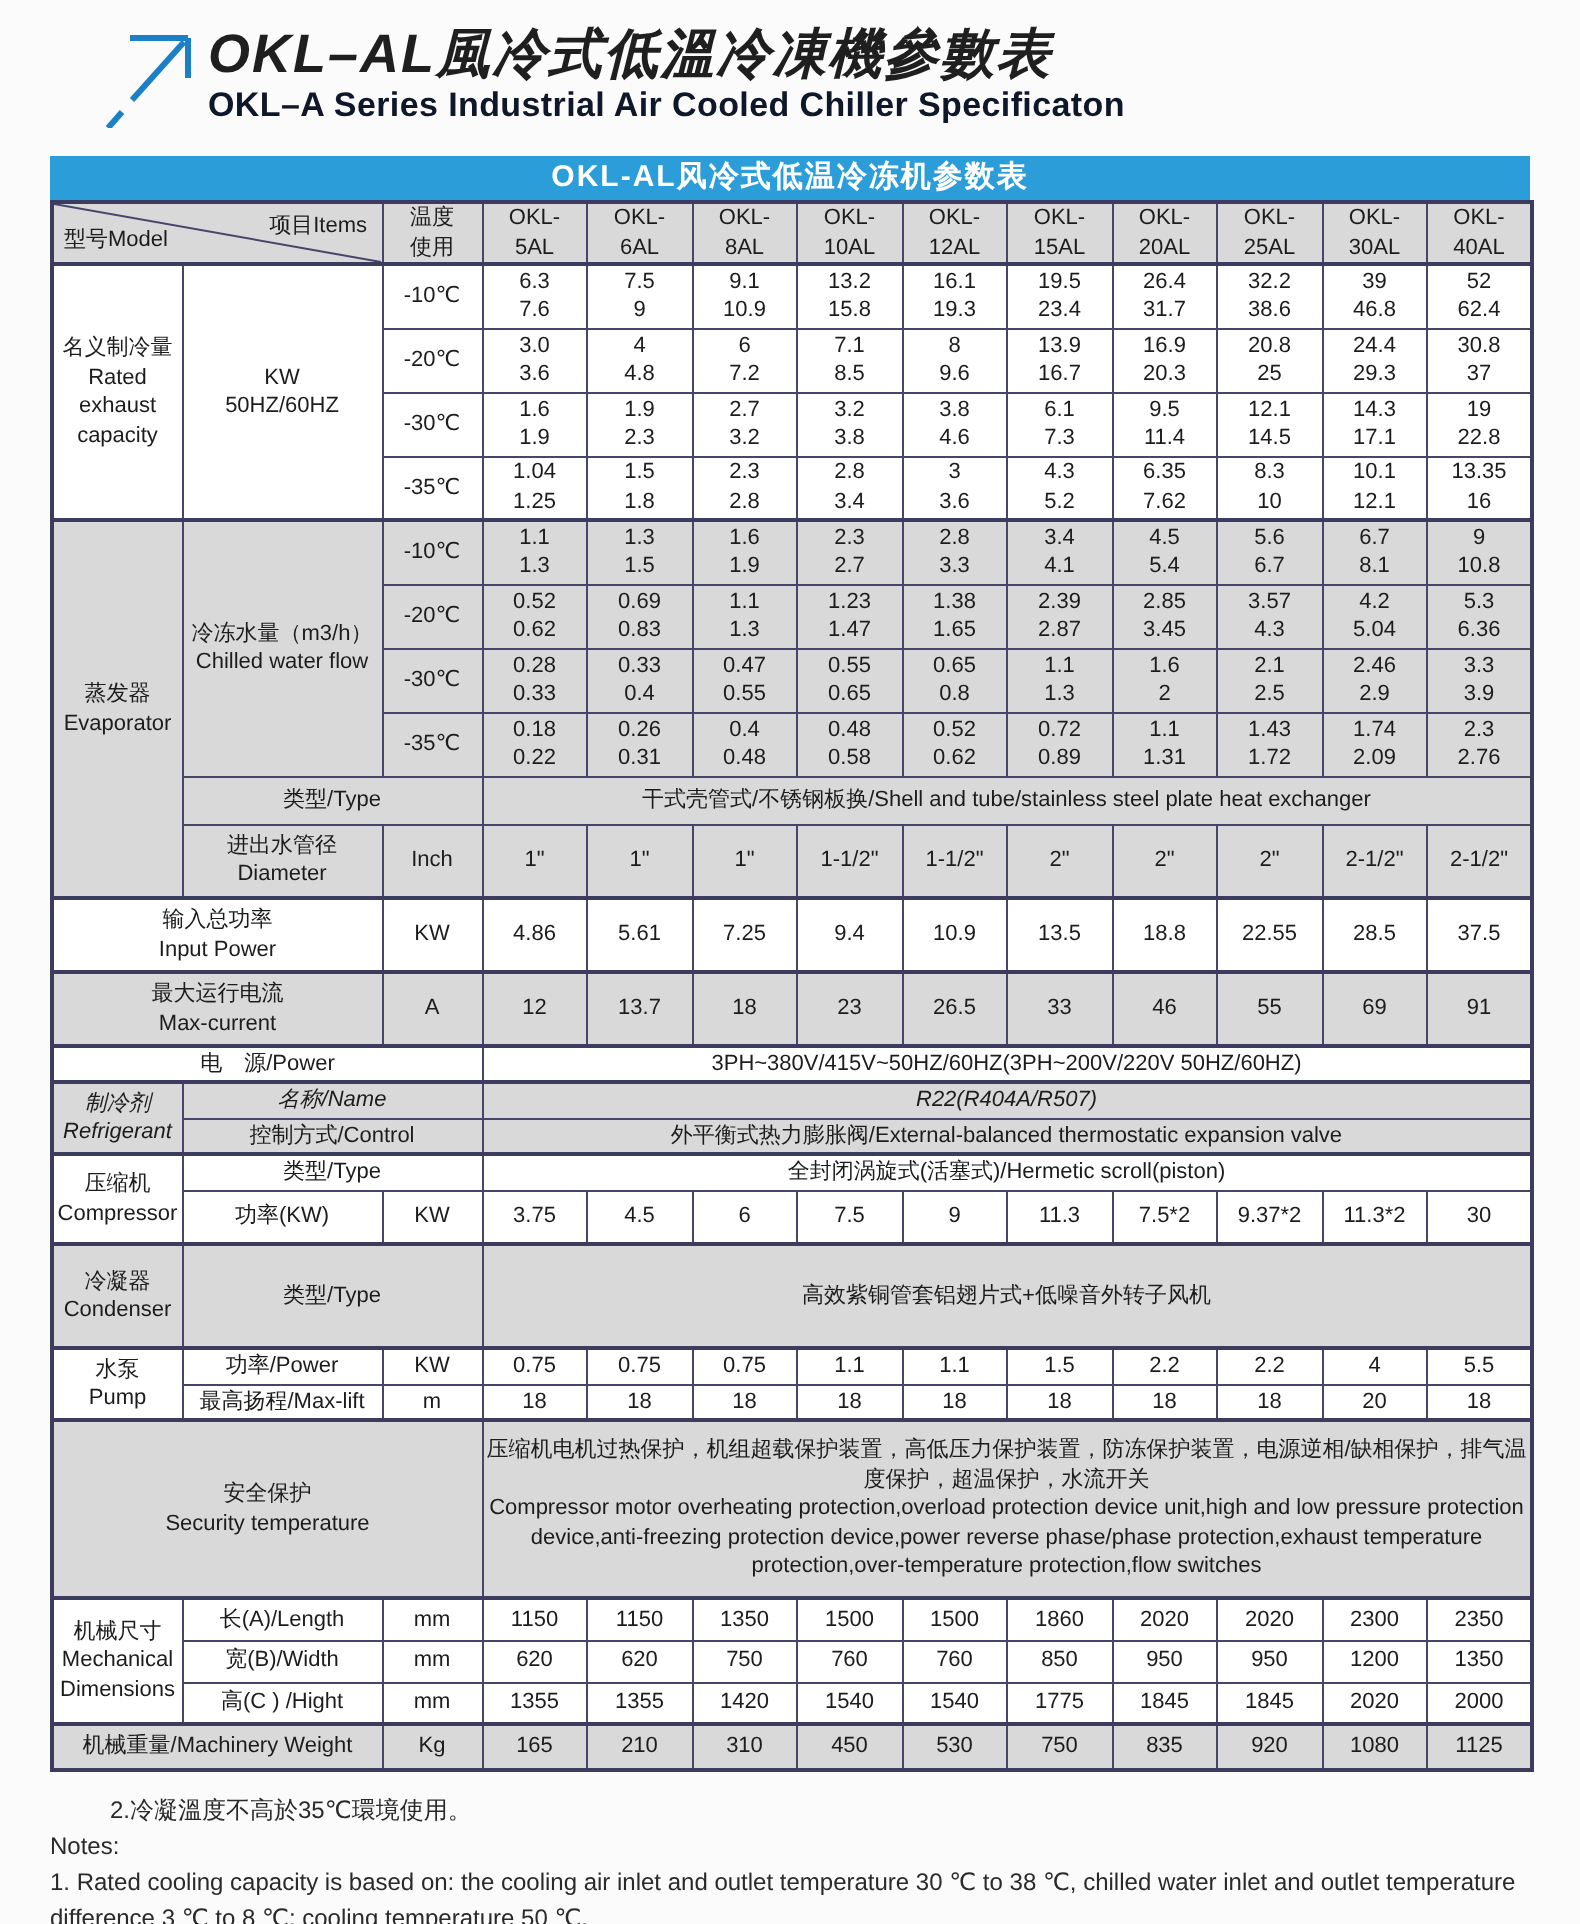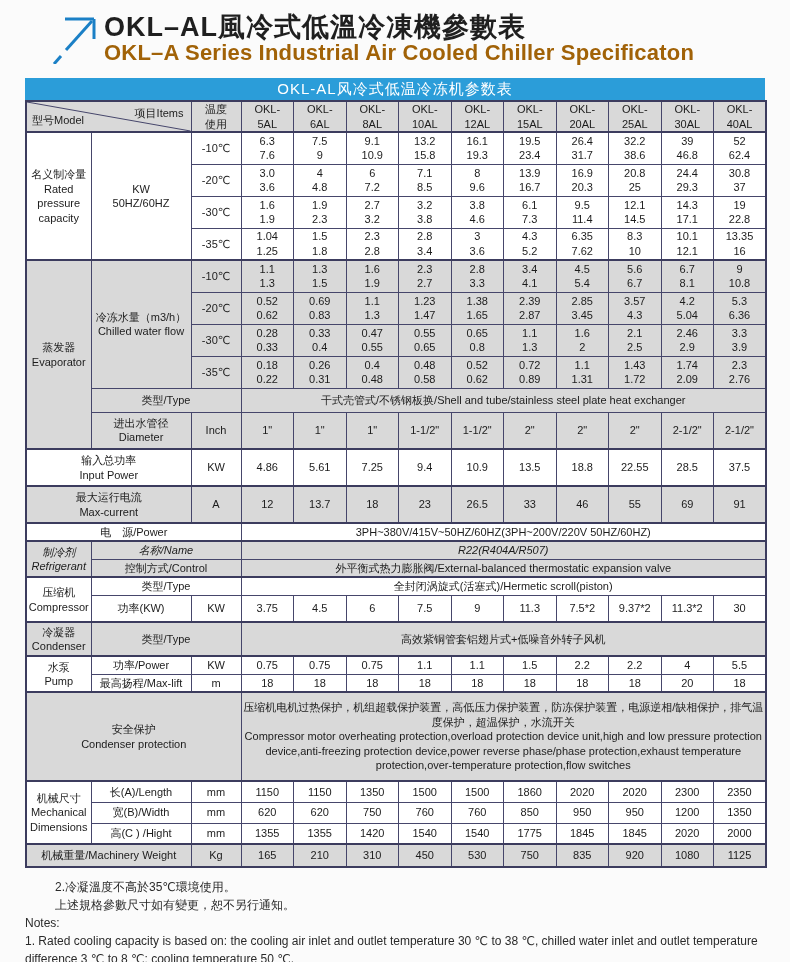--- a/index.html
+++ b/index.html
@@ -4,26 +4,26 @@
 <style>
   html,body{margin:0;padding:0;}
   body{
     width:790px;height:962px;background:#fbfbfb;
     font-family:"Liberation Sans","DejaVu Sans",sans-serif;
     color:#1f1f1f;position:relative;
   }
   
   .page-head{position:relative;padding:12px 0 6px 104px;height:60px;}
   .logo{position:absolute;left:52px;top:12px;width:46px;height:52px;}
-  .title-zh{font-size:27px;font-weight:bold;letter-spacing:1px;line-height:30px;}
-  .title-en{font-size:22px;font-weight:bold;letter-spacing:0.2px;line-height:22px;color:#a16207;}
+  .title-zh{font-size:27px;font-weight:bold;letter-spacing:1px;line-height:30px;font-style:italic;}
+  .title-en{font-size:17px;font-weight:bold;letter-spacing:0.2px;line-height:22px;color:#0f172a;}
   
   .tbar{
     margin:0 25px;height:22px;line-height:22px;text-align:center;
-    color:#fff;font-size:15px;font-weight:normal;letter-spacing:1px;
+    color:#fff;font-size:15px;font-weight:bold;letter-spacing:1px;
   }
   
   table.spec{
     margin:0 25px;width:740px;border-collapse:collapse;table-layout:fixed;
     border:2px solid #3c3c5e;
   }
   table.spec td{
     border:1px solid #46466b;text-align:center;vertical-align:middle;
     padding:0 1px;font-size:11px;line-height:14.5px;color:#1c1c1c;
     overflow:hidden;
@@ -131,21 +131,21 @@
         </td>
         <td class="lab">
           <div>OKL-</div>
           <div>40AL</div>
         </td>
       </tr>
       <tr class="w sec" style="height: 32px;">
         <td rowspan="4" class="lab">
           <div>名义制冷量</div>
           <div>Rated</div>
-          <div>pressure</div>
+          <div>exhaust</div>
           <div>capacity</div>
         </td>
         <td rowspan="4" class="lab">
           <div>KW</div>
           <div>50HZ/60HZ</div>
         </td>
         <td class="lab">
           <div>-10℃</div>
         </td>
         <td class="val">
@@ -708,21 +708,21 @@
         <td class="val">
           <div>9.37*2</div>
         </td>
         <td class="val">
           <div>11.3*2</div>
         </td>
         <td class="val">
           <div>30</div>
         </td>
       </tr>
-      <tr class="g sec" style="height: 34px;">
+      <tr class="g sec" style="height: 52px;">
         <td class="lab">
           <div>冷凝器</div>
           <div>Condenser</div>
         </td>
         <td colspan="2" class="lab">
           <div>类型/Type</div>
         </td>
         <td colspan="10" class="spanv">
           <div>高效紫铜管套铝翅片式+低噪音外转子风机</div>
         </td>
@@ -803,21 +803,21 @@
         <td class="val">
           <div>20</div>
         </td>
         <td class="val">
           <div>18</div>
         </td>
       </tr>
       <tr class="g sec" style="height: 89px;">
         <td colspan="3" class="lab">
           <div>安全保护</div>
-          <div>Condenser protection</div>
+          <div>Security temperature</div>
         </td>
         <td colspan="10" class="sec-text">
           <div>压缩机电机过热保护，机组超载保护装置，高低压力保护装置，防冻保护装置，电源逆相/缺相保护，排气温度保护，超温保护，水流开关</div>
           <div> Compressor motor overheating protection,overload protection device unit,high and low pressure protection device,anti-freezing protection device,power reverse phase/phase protection,exhaust temperature protection,over-temperature protection,flow switches</div>
         </td>
       </tr>
       <tr class="w sec" style="height: 21px;">
         <td rowspan="3" class="lab">
           <div>机械尺寸</div>
           <div>Mechanical</div>
@@ -972,16 +972,15 @@
         </td>
         <td class="val">
           <div>1125</div>
         </td>
       </tr>
     </tbody>
 </table>
 
 <div class="notes" id="notes">
     <div class="ind">2.冷凝溫度不高於35℃環境使用。</div>
-    <div class="ind">上述規格參數尺寸如有變更，恕不另行通知。</div>
     <div>Notes:</div>
     <div>1. Rated cooling capacity is based on: the cooling air inlet and outlet temperature 30 ℃ to 38 ℃, chilled water inlet and outlet temperature difference 3 ℃ to 8 ℃; cooling temperature 50 ℃.</div>
   </div>
 
 </body></html>

